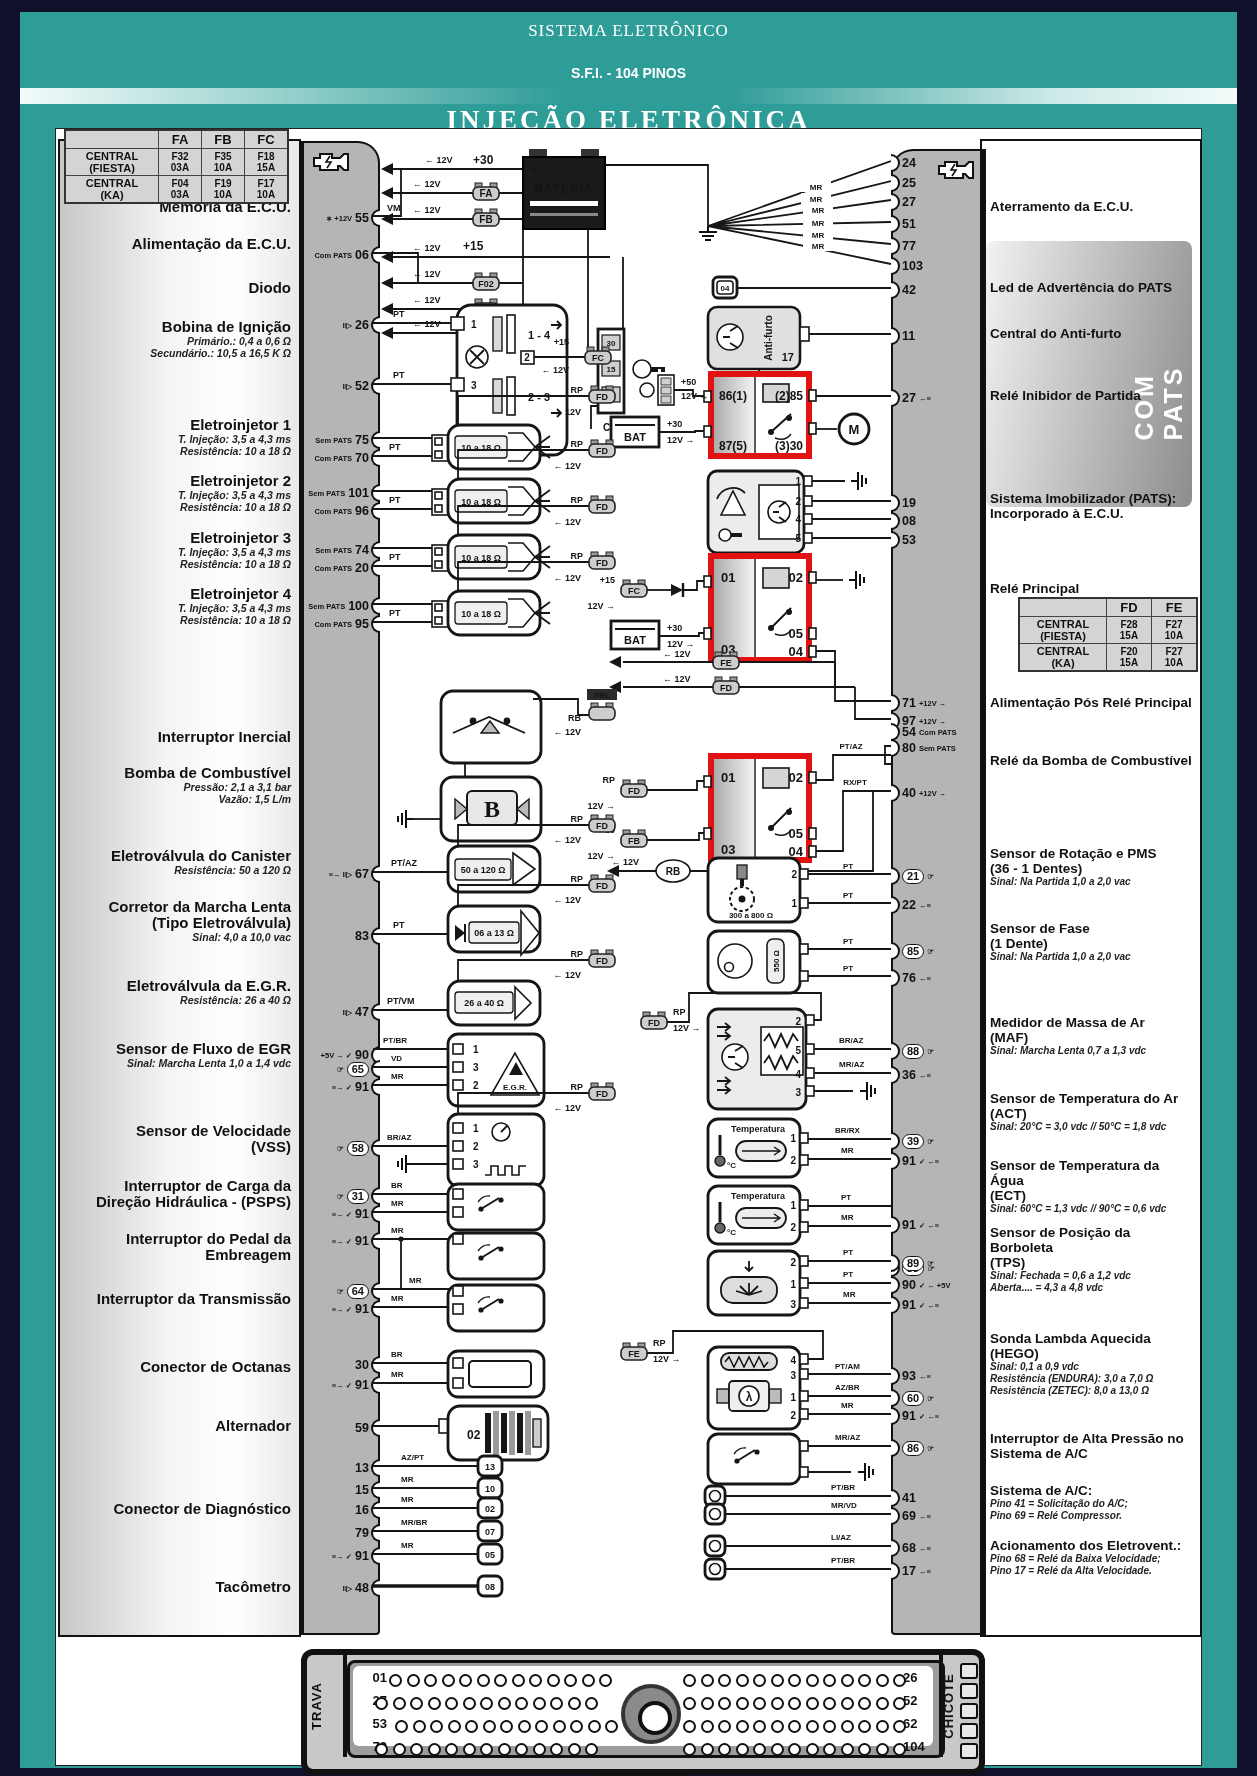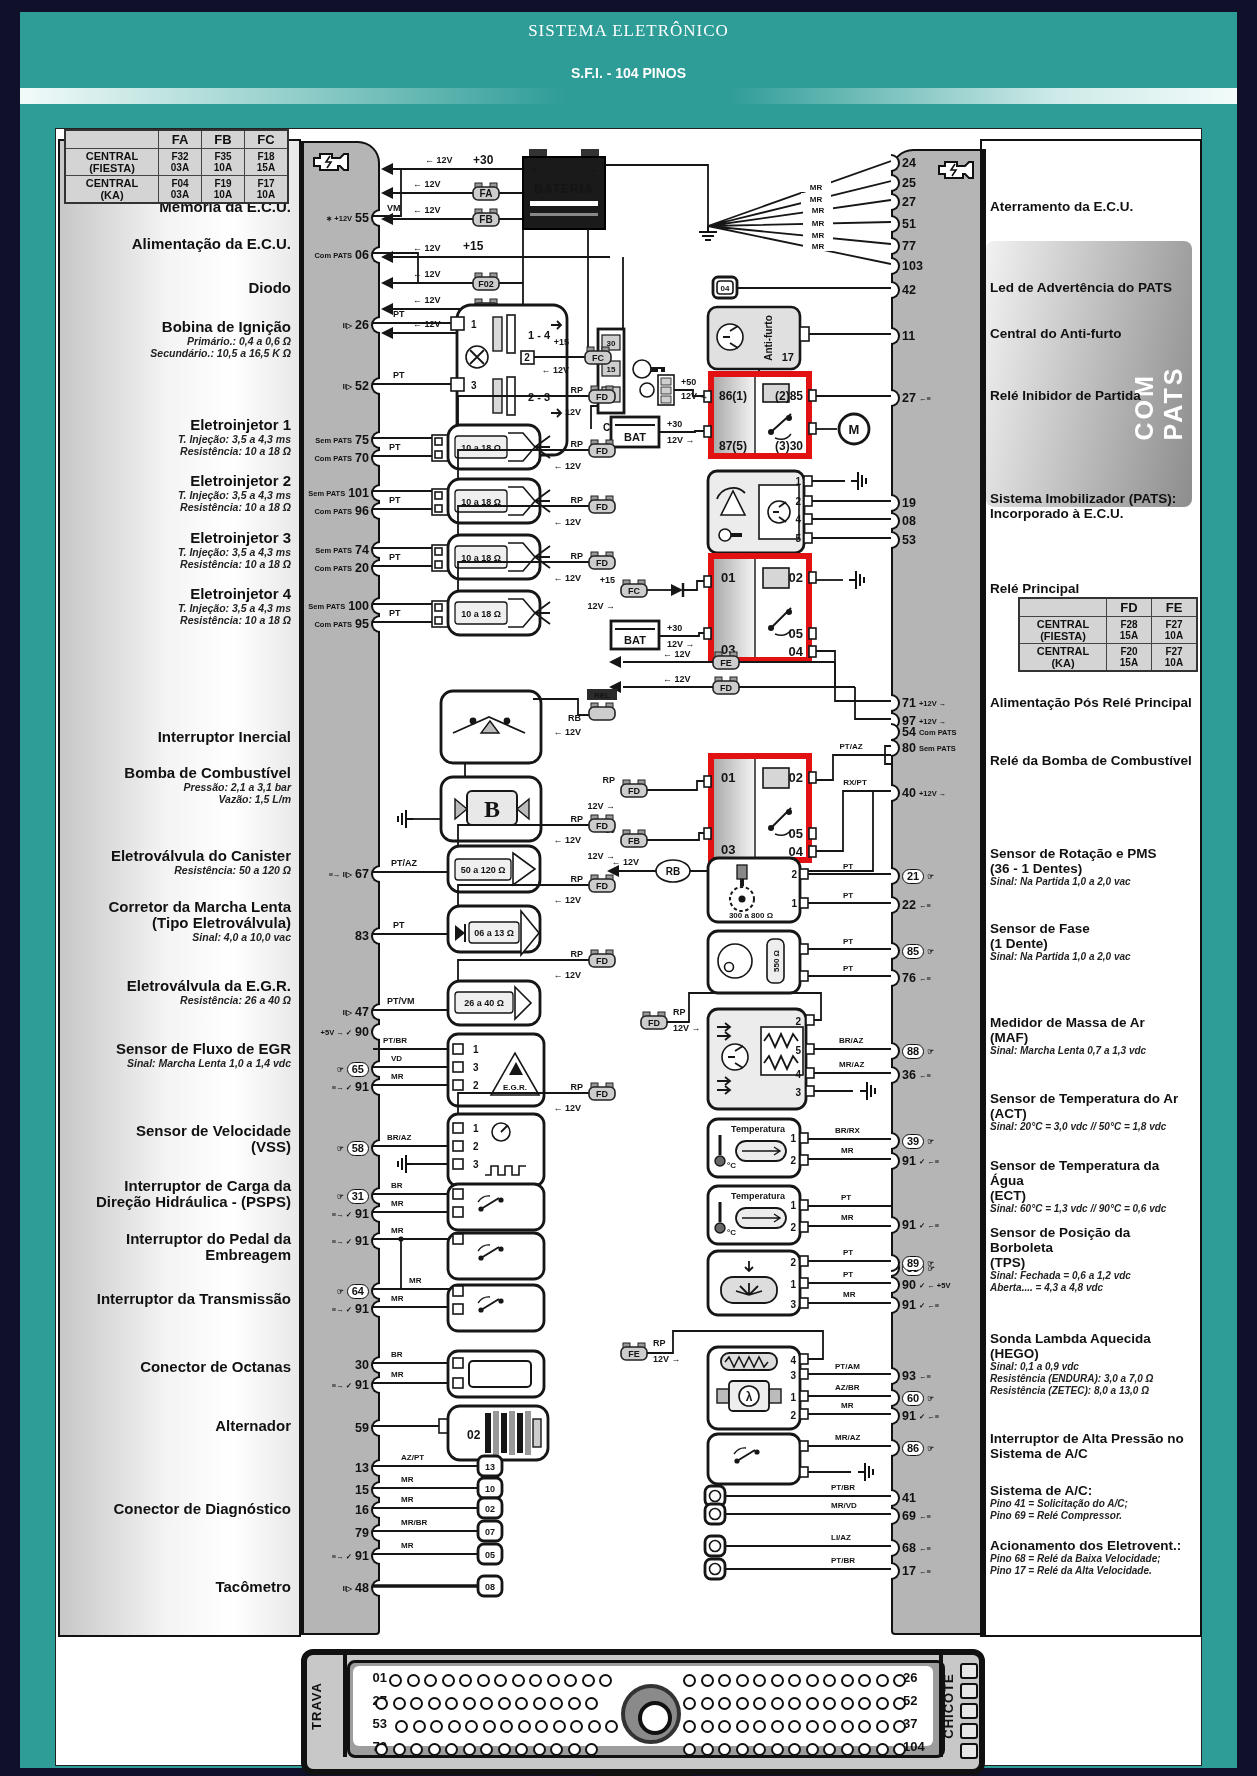--- a/index.html
+++ b/index.html
@@ -77,20 +77,21 @@
   .hole:after{content:"";position:absolute;left:13px;top:13px;width:26px;height:26px;border-radius:50%;background:#fff;border:4px solid #111}
   .cbump{position:absolute;left:50%;bottom:-14px;transform:translateX(-50%);width:96px;height:9px;background:#111;border-radius:0 0 8px 8px}
 </style>
 </head>
 <body>
 
 <div class="teal">
   <div class="hdr-sys">SISTEMA ELETRÔNICO</div>
   <div class="hdr-sfi">S.F.I. - 104 PINOS</div>
   <div class="grad"></div>
+  <div class="big-title">INJEÇÃO ELETRÔNICA</div>
 </div>
 
 <div class="main">
 
   <div class="panel left">
       <div id="lsecs">
         <div class="lsec" style="top: 58px;">
           <div class="t">Memória da E.C.U.</div>
         </div>
         <div class="lsec" style="top: 95px;">
@@ -298,21 +299,21 @@
       </div>
       <div class="pin-row" style="top: 784px;">
         <span class="num">83</span>
         <span class="notch-l"></span>
       </div>
       <div class="pin-row" style="top: 860px;">
         <span class="pre">‖▷</span>
         <span class="num">47</span>
         <span class="notch-l"></span>
       </div>
-      <div class="pin-row" style="top: 880px;">
+      <div class="pin-row" style="top: 903px;">
         <span class="pre">+5V → ✓</span>
         <span class="num">90</span>
         <span class="notch-l"></span>
       </div>
       <div class="pin-row" style="top: 917px;">
         <span class="pre">☞</span>
         <span class="num pill">65</span>
         <span class="notch-l"></span>
       </div>
       <div class="pin-row" style="top: 935px;">
@@ -1425,21 +1426,21 @@
       <span class="vtxt">TRAVA</span>
     </div>
     <div class="cbody">
       <div class="cfield" id="dotfield">
         <span class="cnum ln" style="top:4px">01</span>
         <span class="cnum ln" style="top:27px">27</span>
         <span class="cnum ln" style="top:50px">53</span>
         <span class="cnum ln" style="top:73px">79</span>
         <span class="cnum rn" style="top:4px">26</span>
         <span class="cnum rn" style="top:27px">52</span>
-        <span class="cnum rn" style="top:50px">37</span>
+        <span class="cnum rn" style="top:50px">62</span>
         <span class="cnum rn" style="top:73px">104</span>
         <div class="hole"></div>
       <span class="dot" style="left: 36px; top: 8px;"></span>
           <span class="dot" style="left: 53.5px; top: 8px;"></span>
           <span class="dot" style="left: 71px; top: 8px;"></span>
           <span class="dot" style="left: 88.5px; top: 8px;"></span>
           <span class="dot" style="left: 106px; top: 8px;"></span>
           <span class="dot" style="left: 123.5px; top: 8px;"></span>
           <span class="dot" style="left: 141px; top: 8px;"></span>
           <span class="dot" style="left: 158.5px; top: 8px;"></span>

